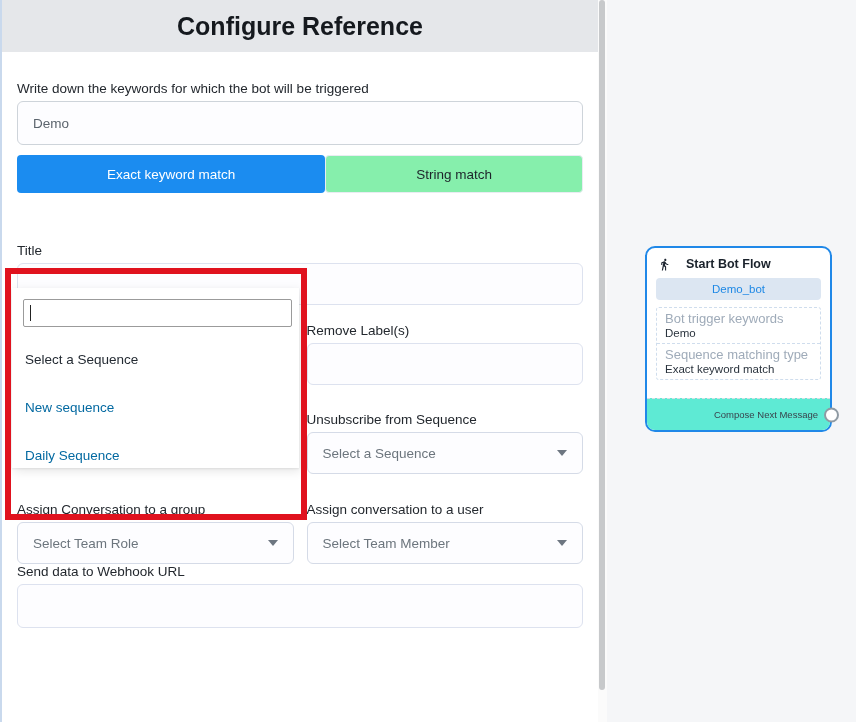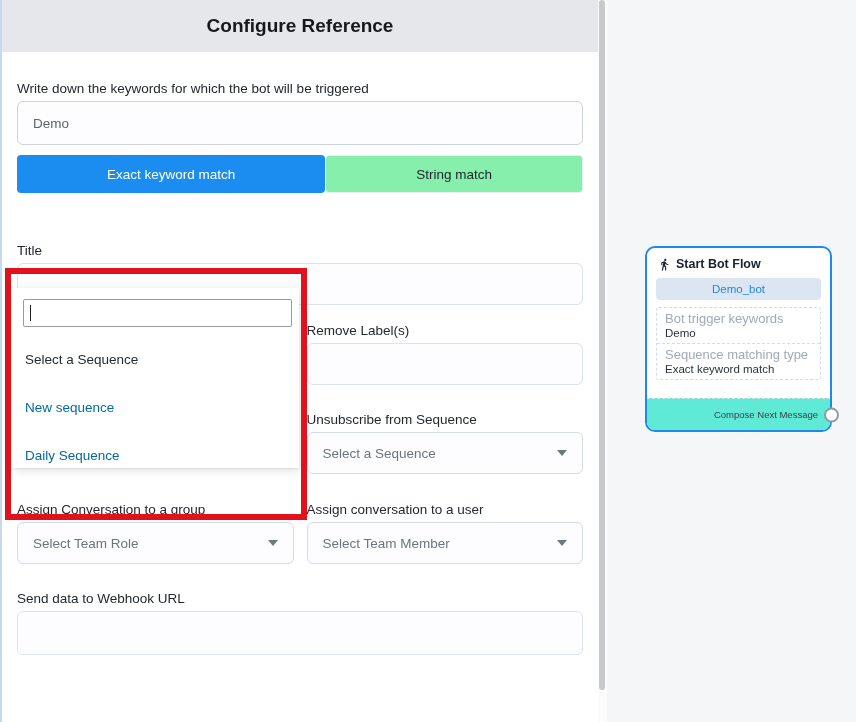--- a/index.html
+++ b/index.html
@@ -4,21 +4,21 @@
 <style>
   * { margin:0; padding:0; box-sizing:border-box; }
   html,body { width:856px; height:722px; overflow:hidden;
     font-family:"Liberation Sans", sans-serif; background:#fff; }
 
   
   .left-panel { position:absolute; left:0; top:0; width:598px; height:722px;
     background:#fff; border-left:2px solid #c9d9ed; }
   .panel-header { height:52px; background:#e5e7ea; display:flex;
     align-items:center; justify-content:center; }
-  .panel-header h1 { font-size:19px; font-weight:bold; color:#15191e; }
+  .panel-header h1 { font-size:25px; font-weight:bold; color:#15191e; }
 
   .form { position:relative; padding:0 15px; }
   .lbl { font-size:13.5px; color:#23282e; display:block; }
   .txt-input { width:100%; border:1px solid #ced4da; border-radius:6px;
     background:#fdfdff; font-size:13.5px; color:#5b646d; padding:0 15px;
     font-family:"Liberation Sans", sans-serif; outline:none; display:block; }
   .select { width:100%; height:42px; border:1px solid #d5dbe7; border-radius:6px;
     background:#fdfdff; display:flex; align-items:center; padding:0 15px;
     font-size:13.5px; color:#6c757d; cursor:pointer; }
   .select .sel-text { flex:1; }
@@ -40,21 +40,21 @@
   .title-input { margin-top:5px; height:42px; border-color:#dde2ef; }
 
   .grid2 { display:grid; grid-template-columns:1fr 1fr; column-gap:13px; }
   .row-remove { margin-top:18px; }
   .row-seq { margin-top:27px; }
   .row-assign { margin-top:28px; }
   .cell { display:flex; flex-direction:column; justify-content:space-between; }
   .cell .txt-input, .cell .select { margin-top:5px; }
   .cell .txt-input { height:42px; border-color:#dde2ef; }
   .select.focused { border:1px solid #a9b6f2; }
-  .m-webhook-label { margin-top:27px; }
+  .m-webhook-label { }
   .webhook-input { margin-top:5px; height:44px; border-color:#dde2ef; }
 
   
   .seq-menu { position:absolute; left:10px; top:288px; width:287px; height:180px;
     background:#fff; z-index:5;
     box-shadow:0 1px 2px rgba(0,0,0,0.08), 2px 3px 10px rgba(0,0,0,0.10); }
   .seq-search-wrap { position:relative; margin:11px 10px 0 11px; }
   .seq-search { width:269px; height:28px; border:1px solid #9b9b9b; border-radius:2px;
     background:#fff; padding:0 8px; font-size:13px; outline:none;
     font-family:"Liberation Sans", sans-serif; }
@@ -74,21 +74,21 @@
     background:#fbfbfb; }
   .scroll-thumb { position:absolute; left:1px; top:0; width:6px; height:690px;
     background:#c7c9cb; border-radius:3px; }
 
   
   .right-panel { position:absolute; left:607px; top:0; width:249px; height:722px;
     background:#f5f6f8; }
   .flow-card { position:absolute; left:38px; top:246px; width:187px; height:186px;
     background:#fff; border:2px solid #2088e8; border-radius:10px;
     display:flex; flex-direction:column; }
-  .card-header { display:flex; align-items:center; gap:5px; padding:9px 11px 4px; }
+  .card-header { display:flex; align-items:center; gap:15px; padding:9px 11px 4px; }
   .card-header .walk-icon { width:13px; height:13px; flex:0 0 13px; }
   .card-title { font-size:12.5px; font-weight:bold; color:#1a222b; }
   .bot-bar { margin:3px 9px 7px; background:#dce6f2; border-radius:4px;
     text-align:center; font-size:11.5px; color:#1e88e5; padding:5px 0; cursor:pointer; }
   .fields { margin:0 9px; border:1px dashed #cfdded; border-radius:3px; }
   .field-row { padding:3px 8px 4px; }
   .field-row + .field-row { border-top:1px dashed #cfdded; }
   .f-label { font-size:13px; color:#9fabb9; }
   .f-value { font-size:11.5px; color:#2a333d; margin-top:1px; }
   .card-footer { margin-top:auto; background:#5eead4; border-top:1px dashed #d9dee4;

